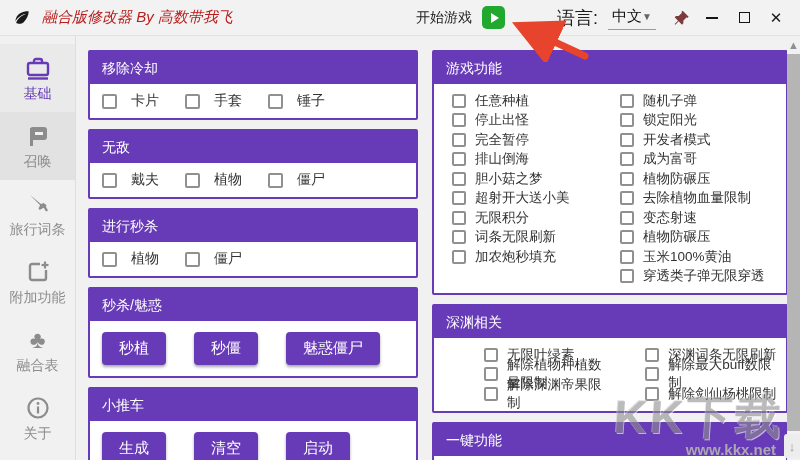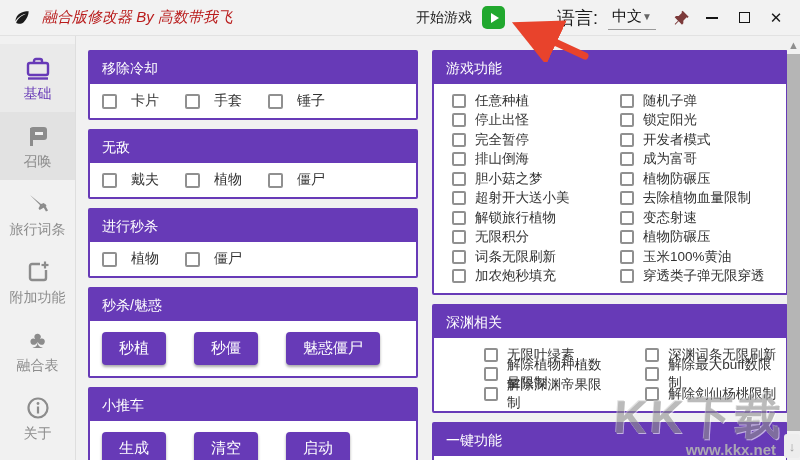--- a/index.html
+++ b/index.html
@@ -326,24 +326,20 @@
             <span class="cb-item">
                 <span class="cb-box"></span>
                 <span>胆小菇之梦</span>
               </span>
             <span class="cb-item">
                 <span class="cb-box"></span>
                 <span>超射开大送小美</span>
               </span>
             <span class="cb-item">
                 <span class="cb-box"></span>
-                <span>解锁旅行植物</span>
-              </span>
-            <span class="cb-item">
-                <span class="cb-box"></span>
                 <span>无限积分</span>
               </span>
             <span class="cb-item">
                 <span class="cb-box"></span>
                 <span>词条无限刷新</span>
               </span>
             <span class="cb-item">
                 <span class="cb-box"></span>
                 <span>加农炮秒填充</span>
               </span>

